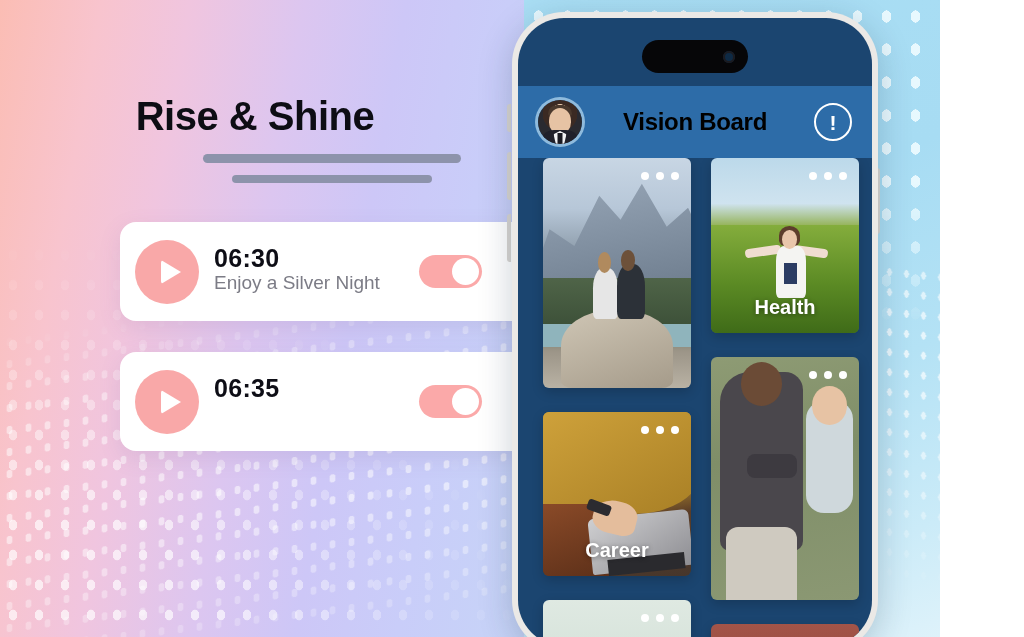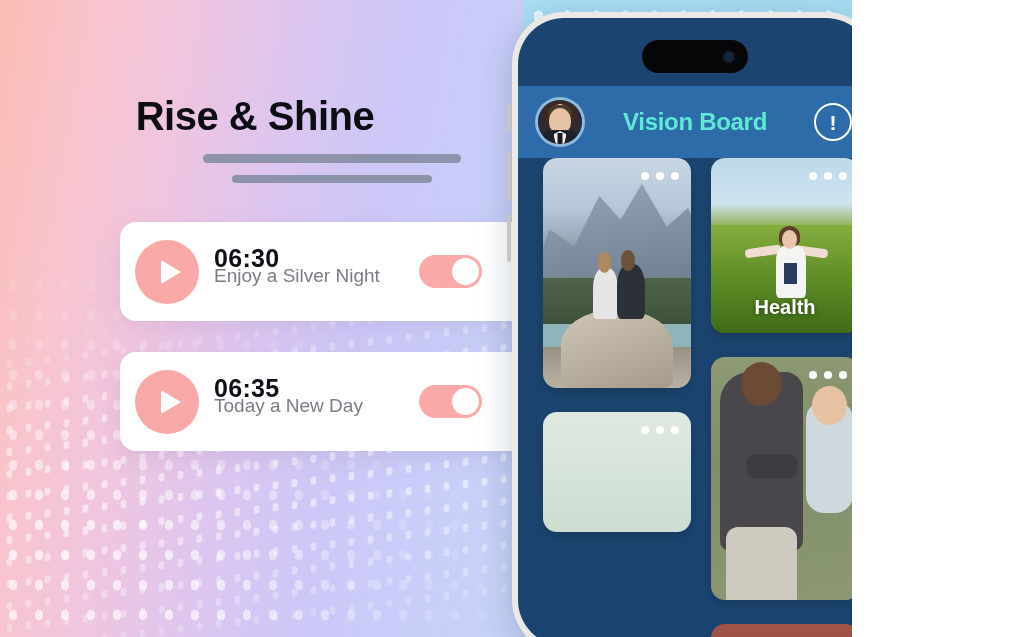--- a/index.html
+++ b/index.html
@@ -1,21 +1,21 @@
 <!DOCTYPE html>
 <html><head>
 <meta charset="utf-8">
 <style>
   html,body{margin:0;padding:0;}
   body{
     width:1024px;height:637px;overflow:hidden;
     font-family:"Liberation Sans", sans-serif;
     position:relative;background:#fff;
   }
-  .stage{position:absolute;inset:0;width:852px;height:637px;overflow:hidden;}
+  .stage{position:absolute;inset:0;width:940px;height:637px;overflow:hidden;}
 
   
   .bg-left{
     position:absolute;left:0;top:0;width:524px;height:637px;
     background:linear-gradient(100deg,#FBBDB4 0%,#F8C4CE 16%,#F0C5DF 30%,#DCC6F0 48%,#CDC7F7 64%,#C9CDF9 80%,#C6D4F7 100%);
   }
   .bg-left-dots{
     position:absolute;left:0;top:0;width:524px;height:637px;
     background-image:radial-gradient(ellipse 7px 9px at 50% 50%, rgba(255,255,255,.72) 0 60%, rgba(255,255,255,0) 62%);
     background-size:26px 30px;
@@ -68,21 +68,21 @@
   .alarm.a2{top:352px;text-align:right;}
   .alarm.a3{top:482px;}
 
   .play-btn{
     position:absolute;left:15px;top:18px;width:64px;height:64px;border-radius:50%;
     background:#F9A8A8;display:flex;align-items:center;justify-content:center;
   }
   .play-tri{width:0;height:0;border-left:20px solid #fff;border-top:12px solid transparent;border-bottom:12px solid transparent;margin-left:7px;border-radius:3px;}
 
   .al-time{position:absolute;left:94px;top:22px;font-size:25px;font-weight:bold;color:#0e0e16;letter-spacing:.3px;}
-  .al-sub{position:absolute;left:94px;top:43px;font-size:19px;color:#7c7c86;}
+  .al-sub{position:absolute;left:94px;top:50px;font-size:19px;color:#7c7c86;}
 
   .toggle{
     position:absolute;left:299px;top:33px;width:63px;height:33px;border-radius:17px;background:#FBA9A9;
   }
   .toggle .knob{position:absolute;right:3px;top:3px;width:27px;height:27px;border-radius:50%;background:#fff;}
 
   
   .phone{
     position:absolute;left:512px;top:12px;width:366px;height:640px;
     border-radius:52px;background:#ebe9e6;
@@ -113,33 +113,33 @@
     width:44px;height:44px;border-radius:50%;margin-left:20px;flex:0 0 auto;
     background:radial-gradient(circle at 50% 32%, #e8c9ad 0 26%, #3b2a23 27% 46%, #2a2a30 47% 100%);
     box-shadow:0 0 0 3px #8FBBDD;overflow:hidden;position:relative;
   }
   .avatar .face{position:absolute;left:50%;top:18%;transform:translateX(-50%);width:22px;height:26px;border-radius:50% 50% 45% 45%;background:#e6c3a4;}
   .avatar .hair{position:absolute;left:50%;top:12%;transform:translateX(-50%);width:24px;height:11px;border-radius:12px 12px 3px 3px;background:#4a392d;}
   .avatar .suit{position:absolute;left:50%;bottom:-2px;transform:translateX(-50%);width:40px;height:16px;border-radius:14px 14px 0 0;background:#20202a;}
   .avatar .shirt{position:absolute;left:50%;bottom:-2px;transform:translateX(-50%);width:13px;height:15px;background:#f2f2f4;clip-path:polygon(50% 0,100% 22%,78% 100%,22% 100%,0 22%);}
   .avatar .tie{position:absolute;left:50%;bottom:-2px;transform:translateX(-50%);width:5px;height:13px;background:#1a1a22;}
 
-  .app-title{flex:1;text-align:center;color:#5eead4;font-size:24px;font-weight:bold;letter-spacing:-.3px;margin-left:-6px;}
+  .app-title{flex:1;text-align:center;color:#000000;font-size:24px;font-weight:bold;letter-spacing:-.3px;margin-left:-6px;}
   .info-icon{
     width:34px;height:34px;border-radius:50%;border:2.4px solid #fff;margin-right:20px;flex:0 0 auto;
     display:flex;align-items:center;justify-content:center;color:#fff;font-size:21px;font-weight:bold;line-height:1;
   }
 
   .board{position:absolute;left:0;top:140px;width:354px;height:488px;overflow:hidden;}
   .col{position:absolute;top:0;width:148px;}
   .col-l{left:25px;}
   .col-r{left:193px;}
 
   .vcard{
-    position:relative;width:148px;border-radius:14px;overflow:hidden;margin-bottom:24px;
+    position:relative;width:148px;border-radius:6px;overflow:hidden;margin-bottom:24px;
     box-shadow:0 4px 12px rgba(0,0,0,.18);
   }
   .vcard .dots{position:absolute;right:12px;top:14px;display:flex;gap:7px;z-index:3;}
   .vcard .dots i{width:8px;height:8px;border-radius:50%;background:#fff;display:block;}
   .vcard .vlabel{
     position:absolute;left:0;right:0;bottom:14px;text-align:center;
     color:#fff;font-size:20px;font-weight:bold;text-shadow:0 1px 5px rgba(0,0,0,.45);z-index:3;
   }
   .ph{position:absolute;inset:0;}
 
@@ -207,21 +207,20 @@
     <div class="toggle">
         <div class="knob"></div>
       </div>
   </div>
 
   <div class="alarm a2">
     <div class="play-btn">
         <div class="play-tri"></div>
       </div>
     <div class="al-time">06:35</div>
-    <div class="al-sub">Today a New Day</div>
     <div class="toggle">
         <div class="knob"></div>
       </div>
   </div>
 
 
   <div class="side-btn sb1"></div>
   <div class="side-btn sb2"></div>
   <div class="side-btn sb3"></div>
   <div class="sb-r"></div>
@@ -260,20 +259,36 @@
               <div class="h1"></div>
                 <div class="h2"></div>
             </div>
             <div class="dots">
                 <i></i>
                 <i></i>
                 <i></i>
               </div>
           </div>
 
+          <div class="vcard" style="height:164px">
+            <div class="ph ph-career">
+              <div class="sweater"></div>
+                <div class="desk"></div>
+                <div class="laptop"></div>
+              <div class="kb"></div>
+                <div class="hand"></div>
+                <div class="watch"></div>
+            </div>
+            <div class="dots">
+                <i></i>
+                <i></i>
+                <i></i>
+              </div>
+            <div class="vlabel">Career</div>
+          </div>
 
           <div class="vcard" style="height:120px">
             <div class="ph ph-partial"></div>
             <div class="dots">
                 <i></i>
                 <i></i>
                 <i></i>
               </div>
             <div class="vlabel"></div>
           </div>

